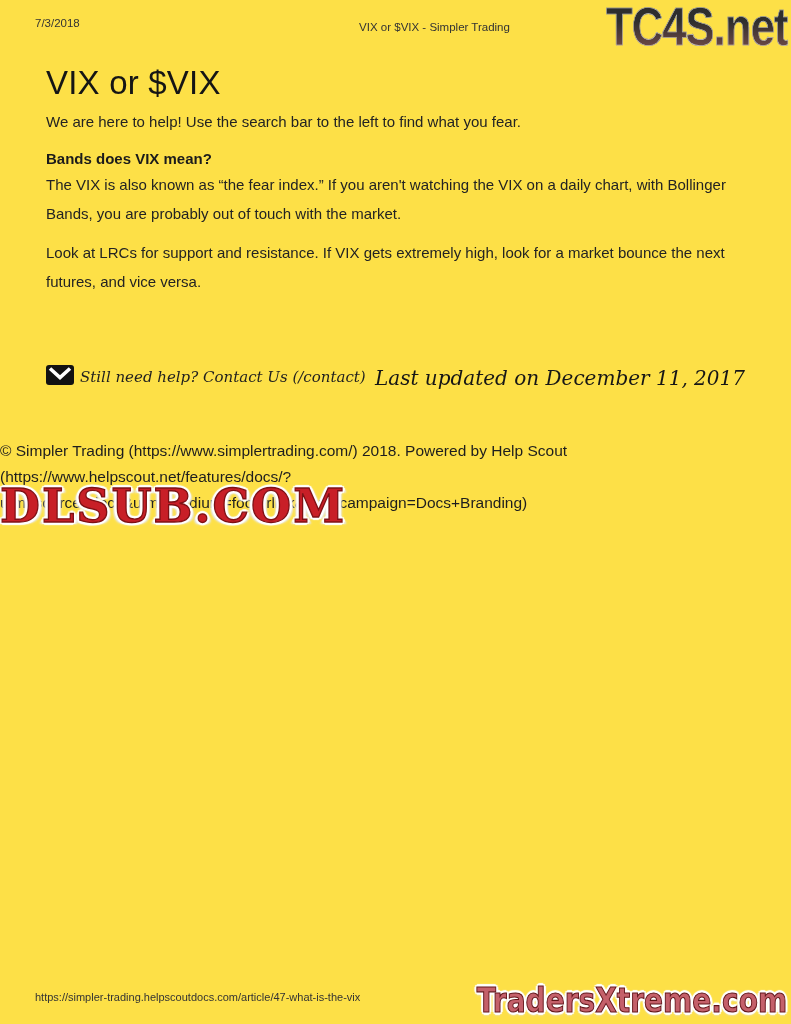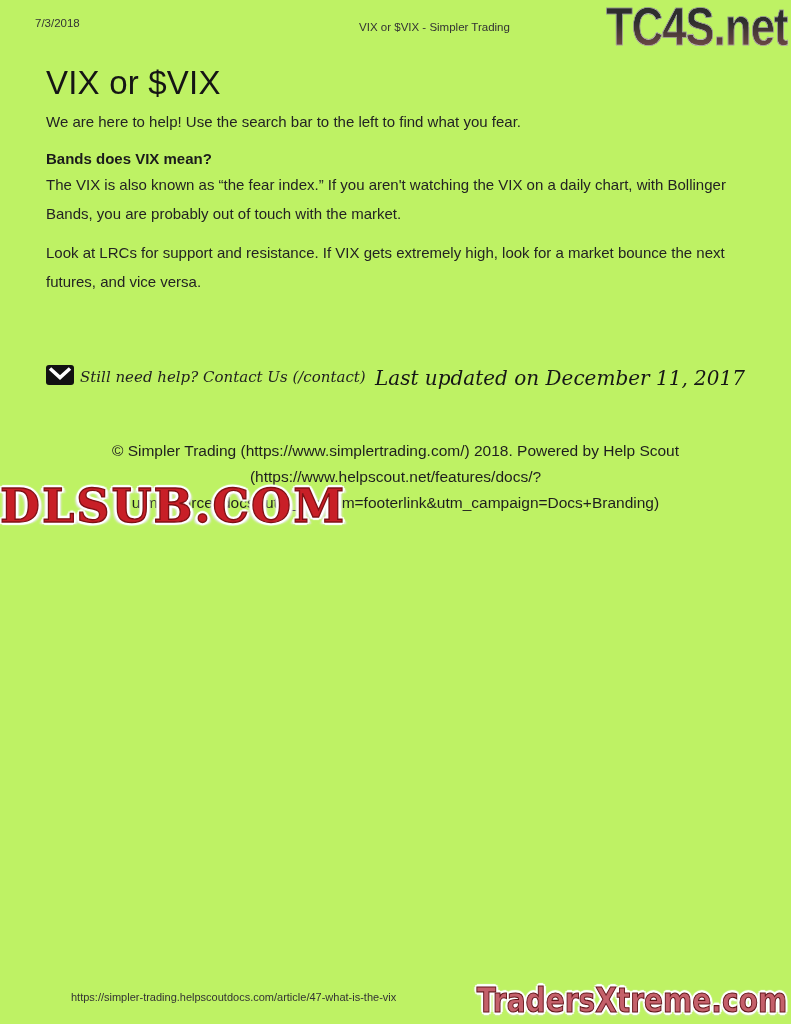--- a/index.html
+++ b/index.html
@@ -1,39 +1,39 @@
 <!DOCTYPE html>
 <html style="--tc4s-top: #2e2e2e; --tc4s-bottom: #7d4f4c; --dlsub-red: #c81f27; --dlsub-outline: #7e1014; --traders-red: #c4606a; --traders-outline: #621419;"><head>
 <meta charset="utf-8">
 <style>
   * { margin: 0; padding: 0; box-sizing: border-box; }
   html, body { background: #ffffff; }
   .page {
     position: relative;
     width: 791px;
     height: 1024px;
-    background: #bef264;
+    background: #fde047;
     overflow: hidden;
     font-family: "Liberation Sans", sans-serif;
     color: #222;
   }
 
   
   .print-date {
     position: absolute; left: 35px; top: 17px;
     font-size: 11.5px; color: #333;
   }
   .print-title-wrap {
     position: absolute; left: 0; top: 17px; width: 100%;
     text-align: center; transform: translateX(39px);
   }
   .print-title { font-size: 11.5px; color: #333; }
   .print-url {
     position: absolute; left: 35px; top: 991px;
-    font-size: 11px; color: #333; margin-left: 36px;
+    font-size: 11px; color: #333;
   }
 
   
   .wm-tc4s {
     position: absolute; top: 0px; right: 3px;
     font-family: "Liberation Sans", sans-serif;
     font-weight: bold; font-size: 53px; line-height: 1;
     letter-spacing: -1px;
     transform: scaleX(0.82); transform-origin: top right;
     background: linear-gradient(180deg, var(--tc4s-top, #2e2e2e) 40%, var(--tc4s-bottom, #7d4f4c) 100%);
@@ -97,21 +97,21 @@
   }
   .last-updated {
     position: absolute; right: 46px; top: 366px; white-space: nowrap;
     font-family: "DejaVu Serif", serif; font-style: italic;
     font-size: 20px; color: #161616;
   }
 
   
   .site-footer {
     position: absolute; left: 0; top: 438px; width: 100%;
-    text-align: center; font-size: 15.5px; line-height: 26px; color: #1e1e1e;
+    text-align: left; font-size: 15.5px; line-height: 26px; color: #1e1e1e;
   }
 </style>
 </head>
 <body>
 
 <div class="page">
 
   <div class="print-date">7/3/2018</div>
   <div class="print-title-wrap">
     <span class="print-title">VIX or $VIX - Simpler Trading</span>

